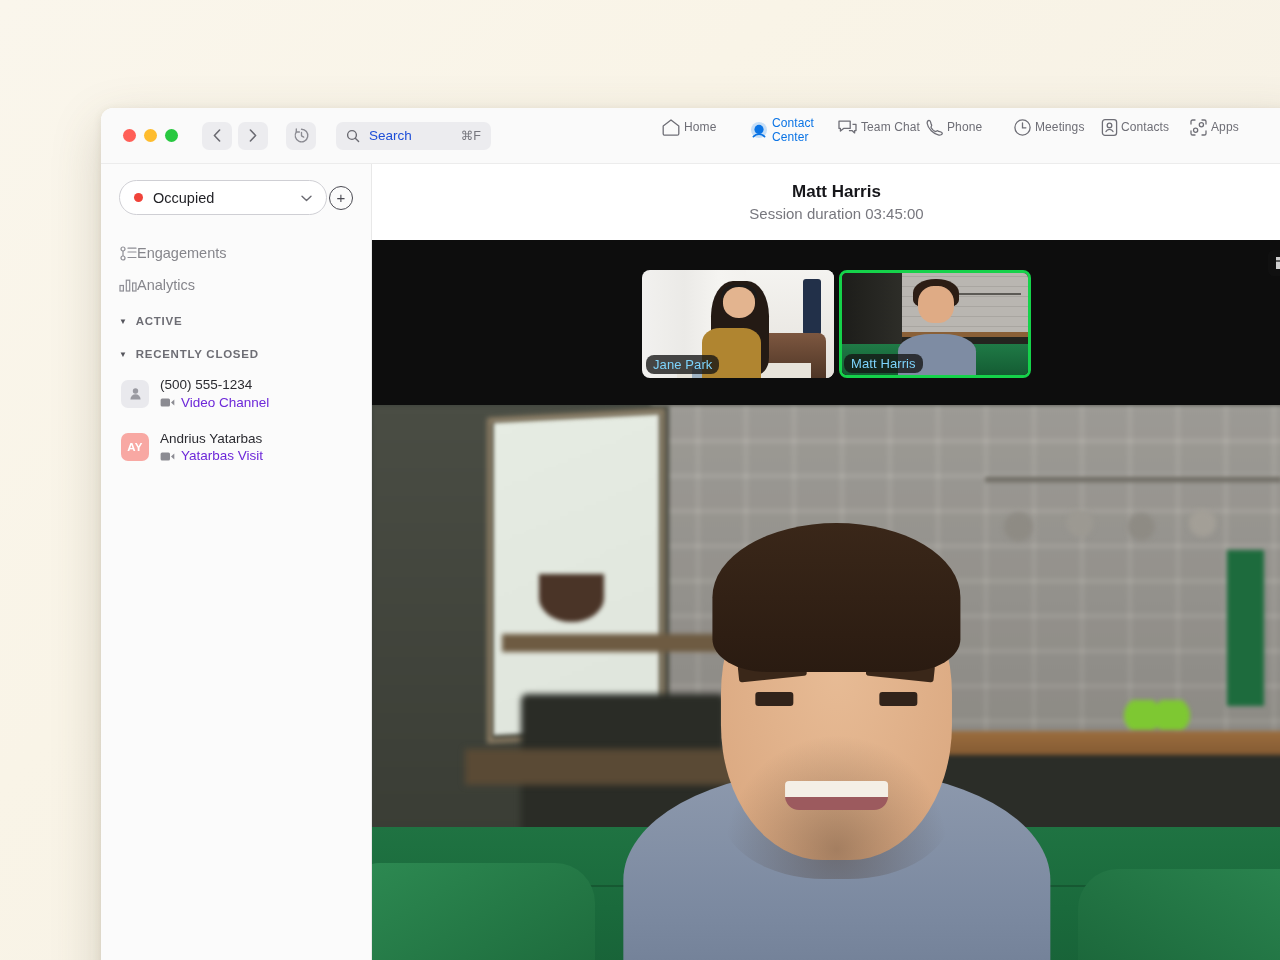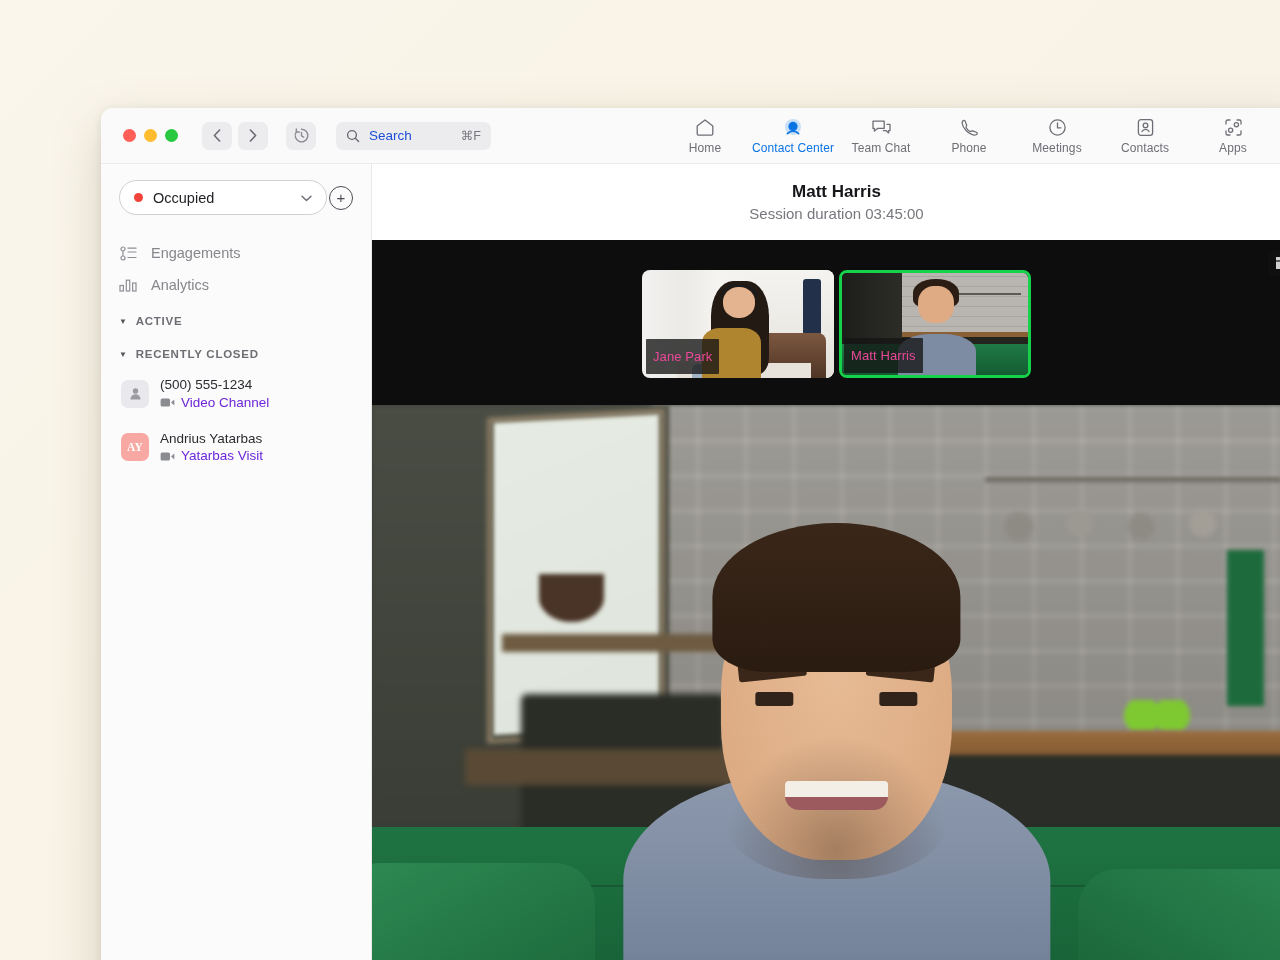--- a/index.html
+++ b/index.html
@@ -48,25 +48,25 @@
     gap:9px; color:#6b6b72; font-size:13.5px;
   }
   .searchbox .ph{ flex:1; color:#1d4ed8; }
   .searchbox .kbd{ font-size:12.5px; color:#76767d; }
 
   .topnav{
     position:absolute; left:560px; top:0; height:56px;
     display:flex; align-items:flex-start; gap:0;
   }
   .navitem{
-    width:88px; display:flex; flex-direction:column; align-items:center;
+    width:88px; display:flex; flex-direction:row; align-items:center;
     gap:3px; padding-top:8px; color:#6e6e76; font-size:12px;
     letter-spacing:.1px;
   }
-  .navitem.active{ color:#0b74e5;text-align:right; }
+  .navitem.active{ color:#0b74e5; }
   .navitem .ico{ height:22px; display:flex; align-items:center; }
 
   
   .bodyrow{ display:flex; height:844px; }
 
   
   .sidebar{
     width:271px; background:#fbfbfb; border-right:1px solid #e8e8e8;
     padding-top:16px; flex:none;
   }
@@ -80,21 +80,21 @@
   .statuspill .label{ flex:1; }
   .statuspill .chev{ color:#6b6b72; font-size:11px; }
   .plusbtn{
     width:24px; height:24px; border-radius:50%; border:1.6px solid #4a4a52;
     display:flex; align-items:center; justify-content:center;
     color:#4a4a52; font-size:15px; line-height:1;
   }
 
   .navlist{ margin-top:22px; }
   .navlistitem{
-    display:flex; align-items:center; gap:14px;
+    display:flex; align-items:center; 
     padding:8px 18px; font-size:14.5px; color:#86868c;
   }
   .navlistitem .li-ico{ width:18px; display:flex; justify-content:center; color:#86868c; }
 
   .sectionhdr{
     display:flex; align-items:center; gap:8px;
     padding:14px 18px 7px; font-size:11.5px; font-weight:bold;
     color:#6d6d74; letter-spacing:.75px;
   }
   .caret{ font-size:8px; color:#55555c; }
@@ -108,21 +108,21 @@
     display:flex; align-items:center; justify-content:center; }
   .avatar.photo{ background:#3c4a44; position:relative; }
   .avatar.photo .hair{ position:absolute; left:6px; top:3px; width:16px; height:11px;
     background:#2b1d16; border-radius:8px 8px 3px 3px; }
   .avatar.photo .face{ position:absolute; left:8px; top:8px; width:12px; height:11px;
     background:#d9a684; border-radius:6px; }
   .avatar.photo .body{ position:absolute; left:3px; bottom:0; width:22px; height:9px;
     background:#7b8798; border-radius:7px 7px 0 0; }
   .avatar.generic{ background:#e9e9ed; color:#9a9aa1; }
   .avatar.initials{ background:#f8a8a3; color:#fff; font-size:11.5px; font-weight:bold;
-    letter-spacing:.3px;font-family:Liberation Serif, serif; }
+    letter-spacing:.3px; }
   .eng-text{ line-height:1.32; min-width:0; }
   .eng-title{ font-size:13.5px; color:#fff; white-space:nowrap; }
   .eng-sub{ font-size:13.5px; color:#fff; display:flex; align-items:center; gap:6px; }
   .engagement.closed .eng-title{ color:#2b2b31; }
   .engagement.closed .eng-sub{ color:#6d28d9; }
   .camico{ display:flex; align-items:center; }
 
   
   .stage{ flex:1; display:flex; flex-direction:column; min-width:0; }
   .stagehdr{
@@ -144,22 +144,22 @@
     position:absolute; top:30px; left:0; right:0; height:118px;
     display:flex; justify-content:center; gap:5px; z-index:5;
   }
   .thumb{
     width:192px; height:108px; border-radius:8px; position:relative;
     overflow:hidden; background:#2a2a2a;
   }
   .thumb.active{ border:3px solid #15d24a; }
   .namechip{
     position:absolute; left:4px; bottom:4px;
-    background:rgba(20,20,20,.78); color:#ec4899;
-    font-size:13px; padding:10px 7px; border-radius:1px; letter-spacing:.1px;
+    background:rgba(20,20,20,.78); color:#7dd3fc;
+    font-size:13px; padding:2px 7px; border-radius:8px; letter-spacing:.1px;
   }
   .thumb.active .namechip{ left:2px; bottom:2px; }
 
   
   .t1bg{ position:absolute; inset:0;
     background:linear-gradient(90deg,#f2f1ef 0%,#ebeae7 22%,#f5f4f1 40%,#eceae6 100%); }
   .t1 .wallR{ position:absolute; right:0; top:0; width:46%; height:100%;
     background:linear-gradient(180deg,#f4f3f0,#e5e2dc); }
   .t1 .sofa{ position:absolute; right:4%; bottom:0; width:46%; height:42%;
     background:linear-gradient(180deg,#7d5740,#4f3626); border-radius:8px 8px 0 0; }

